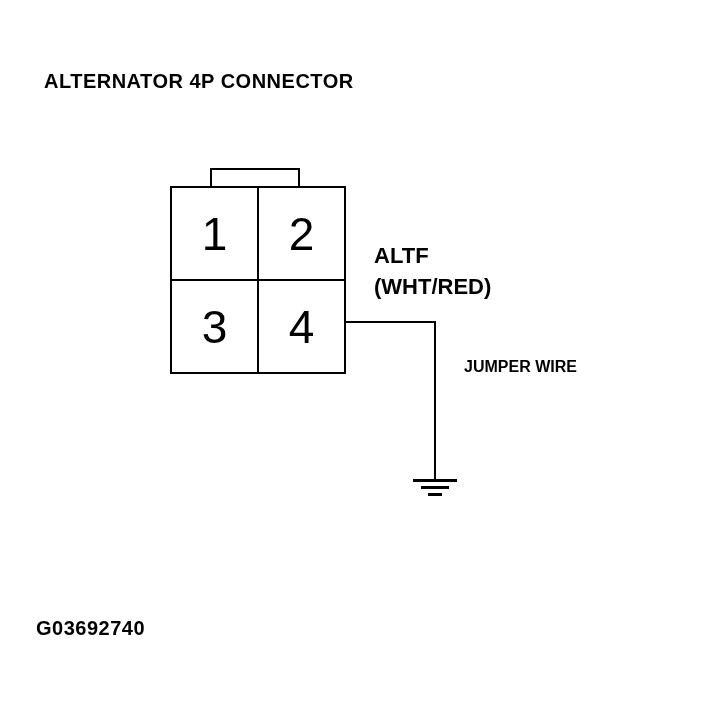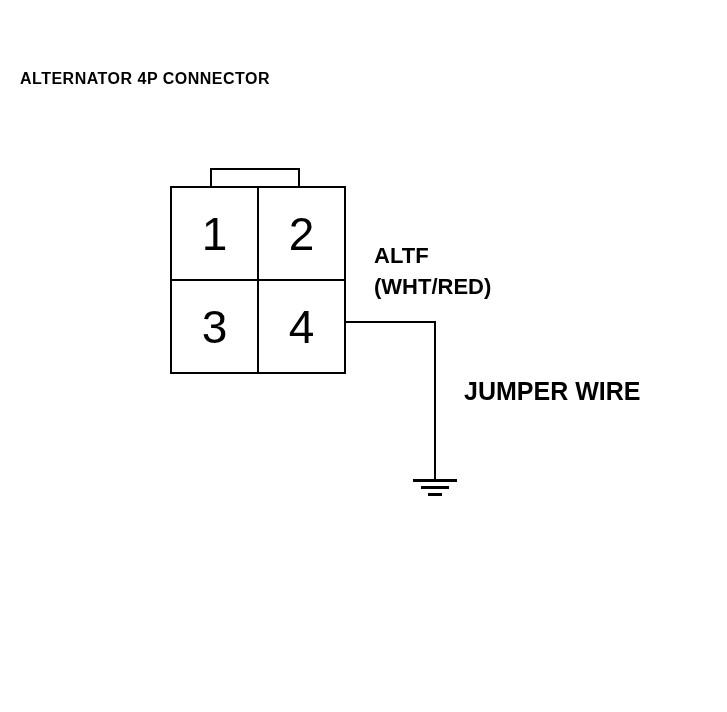--- a/index.html
+++ b/index.html
@@ -13,24 +13,24 @@
     width: 727px;
     height: 712px;
     background: #ffffff;
     overflow: hidden;
     color: #000000;
   }
 
   
   .title {
     position: absolute;
-    left: 20px;
+    left: 44px;
     top: 70px;
     margin: 0;
-    font-size: 16px;
+    font-size: 20px;
     font-weight: bold;
     letter-spacing: 0.5px;
     white-space: nowrap;
   }
 
   
   .connector-tab {
     position: absolute;
     left: 210px;
     top: 168px;
@@ -107,22 +107,22 @@
     left: 374px;
     top: 240px;
     font-size: 22px;
     font-weight: bold;
     line-height: 31px;
     white-space: nowrap;
   }
   .jumper-label {
     position: absolute;
     left: 464px;
-    top: 377px;
-    font-size: 25px;
+    top: 358px;
+    font-size: 16px;
     font-weight: bold;
     white-space: nowrap;
   }
 
   
   .caption {
     position: absolute;
     left: 34px;
     top: 563px;
     font-size: 27px;
@@ -165,14 +165,15 @@
   </div>
 
   <div class="altf-label">
     <div>ALTF</div>
     <div>(WHT/RED)</div>
   </div>
 
   <div class="jumper-label">JUMPER WIRE</div>
 
 
+  <div class="figure-id">G03692740</div>
 
 </div>
 
 </body></html>

